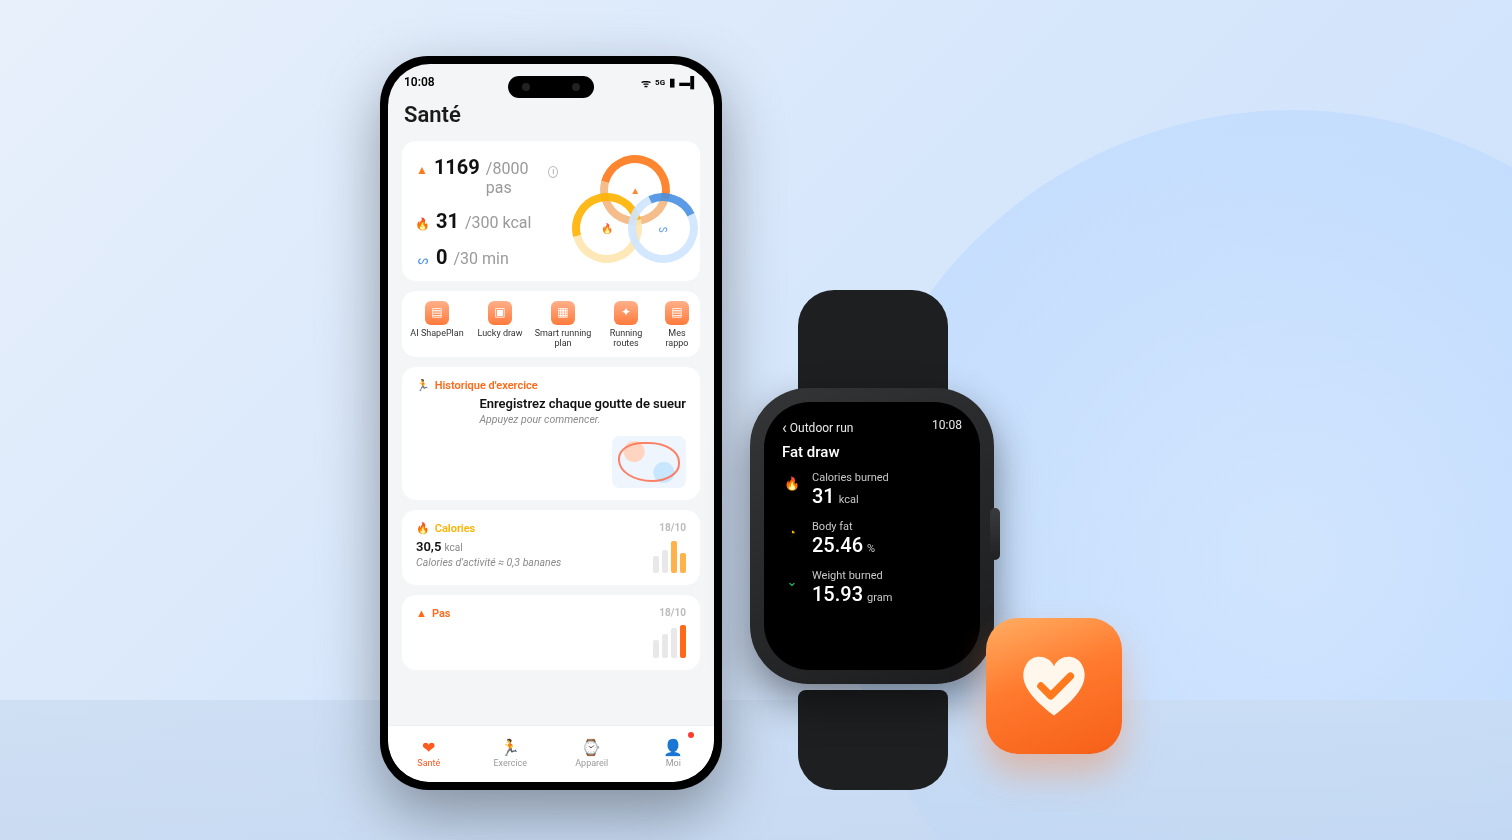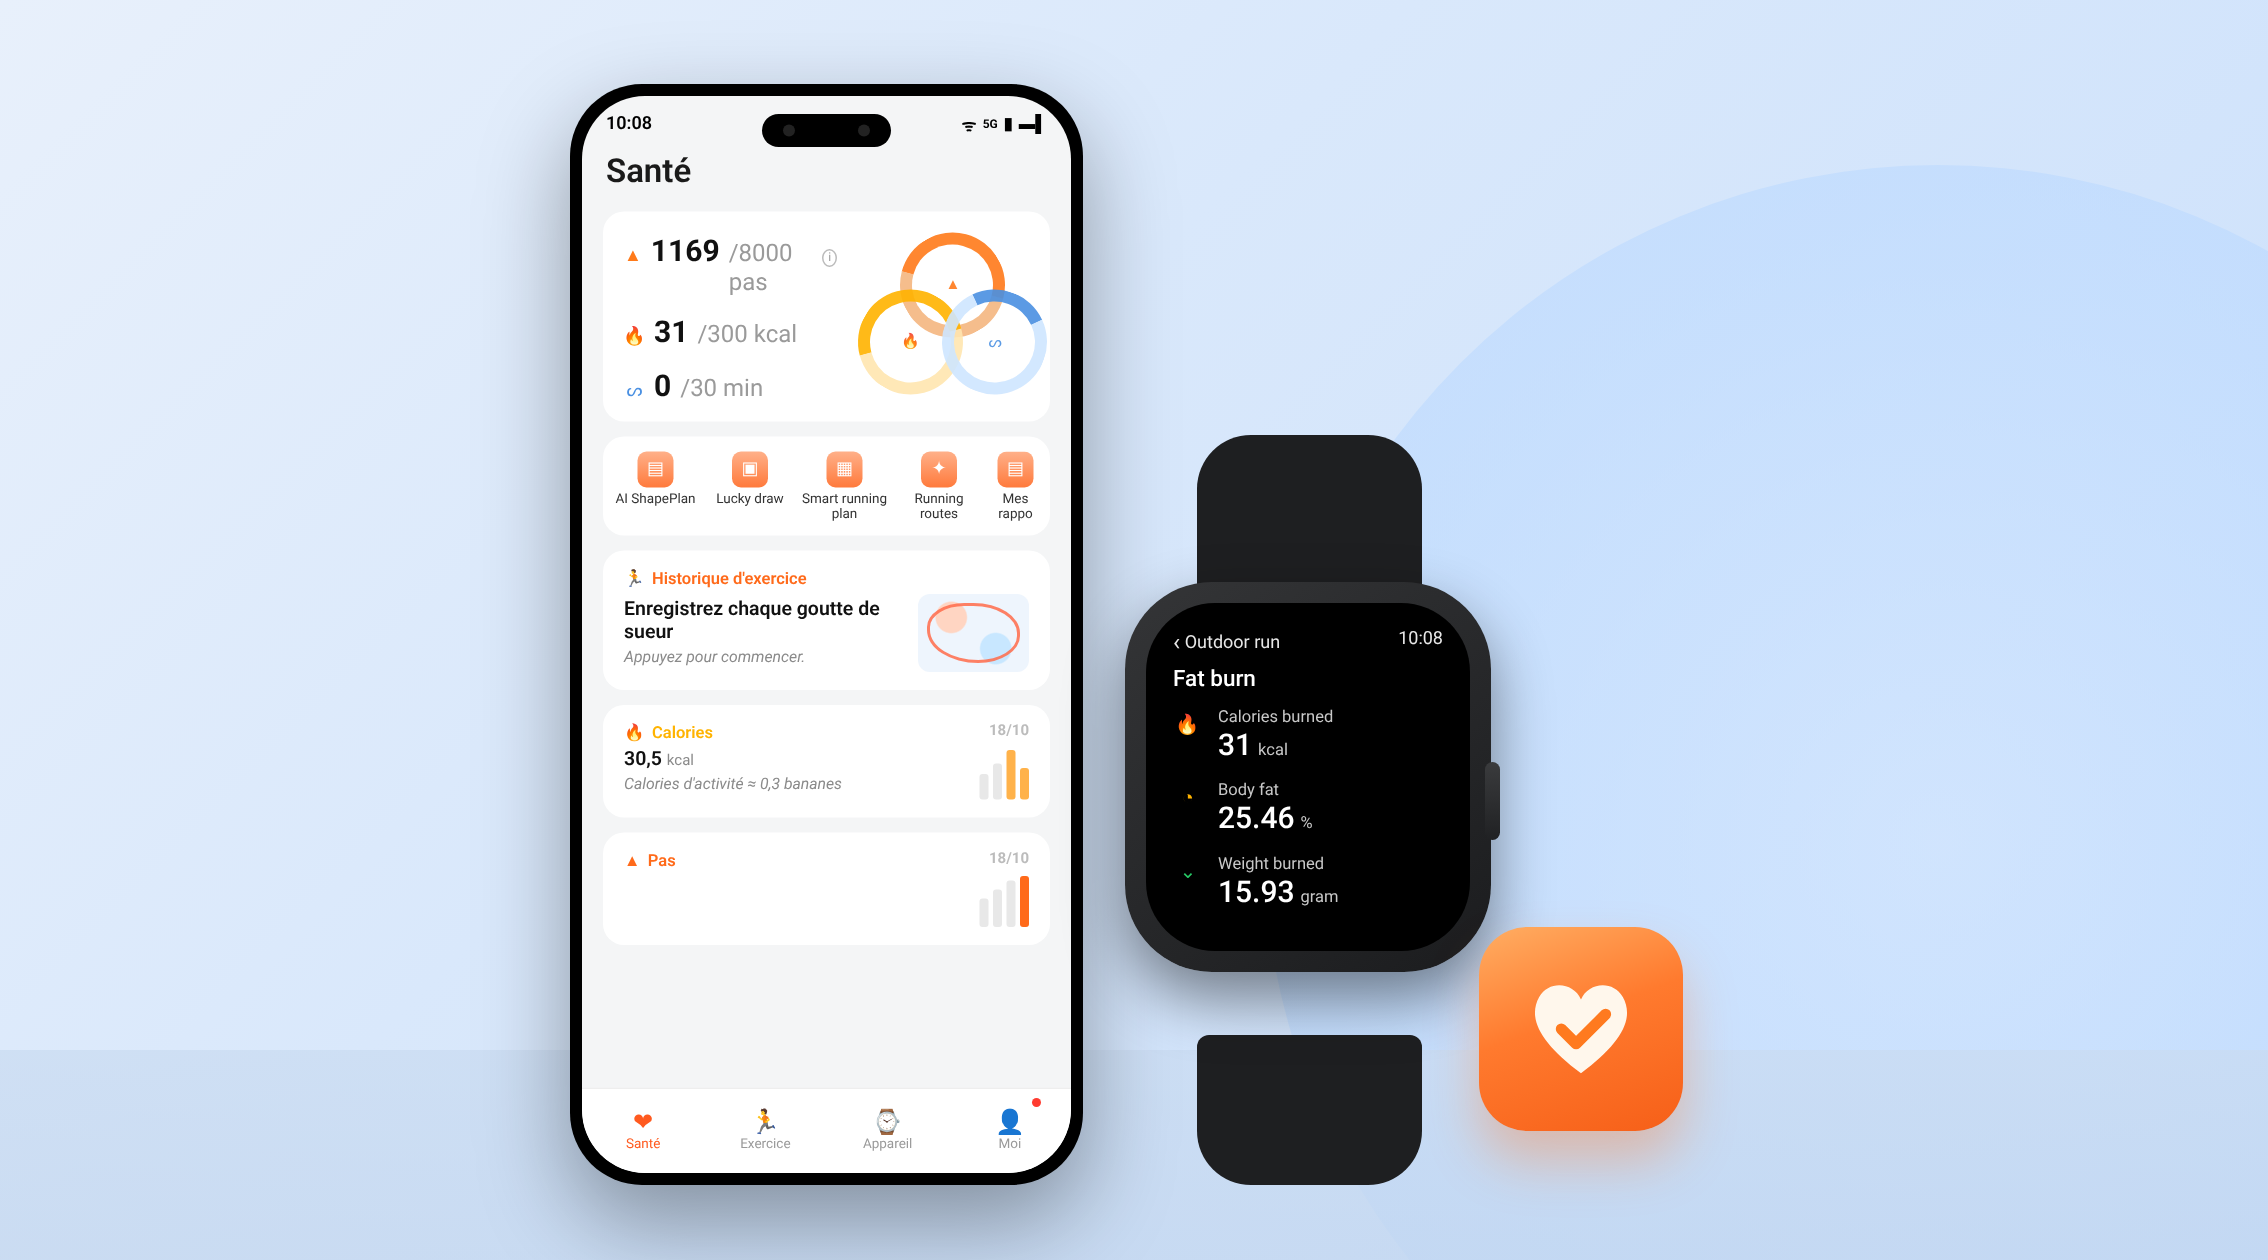--- a/index.html
+++ b/index.html
@@ -41,21 +41,21 @@
   .tile .ico{width:24px;height:24px;border-radius:6px;background:linear-gradient(#ffb089,#ff7a3c);display:flex;align-items:center;justify-content:center;color:#fff;font-size:12px;}
   .tile.last{width:34px;overflow:hidden;}
 
   
   .card{background:#fff;border-radius:14px;padding:12px 14px;}
   .card .head{display:flex;justify-content:space-between;font-size:11px;font-weight:600;margin-bottom:4px;}
   .head-l{display:flex;align-items:center;gap:5px;}
   .date{font-weight:700;color:#bcbcbc;font-size:10px;}
   .c-title{font-size:13px;font-weight:600;color:#111;}
   .c-sub{font-size:10.5px;color:#8a8a8a;margin-top:2px;line-height:1.3;font-style:italic;}
-  .hist{display:flex;gap:10px;align-items:center;}
+  .hist{display:flex;gap:10px;align-items:flex-end;flex-direction:column;}
   .hist .txt{flex:1;}
   .mapblob{width:74px;height:52px;border-radius:8px;background:radial-gradient(circle at 30% 30%,#ffd5c2 0 10px,transparent 11px),radial-gradient(circle at 70% 70%,#c8e7ff 0 10px,transparent 11px),linear-gradient(#eef5fd,#eef5fd);position:relative;}
   .mapblob::after{content:"";position:absolute;inset:6px;border:2px solid #ff6b4a;border-radius:40% 50% 45% 55%;opacity:.85;}
   .bars{display:flex;align-items:flex-end;gap:3px;height:34px;margin-left:auto;}
   .bars i{display:block;width:6px;background:#e8e8e8;border-radius:2px;}
   .bars i.on{background:#ffb24a;}
   .bars i.hot{background:#ff6a1a;}
   .row-flex{display:flex;gap:10px;align-items:flex-start;}
 
   
@@ -63,21 +63,21 @@
   .nav-item{flex:1;display:flex;flex-direction:column;align-items:center;justify-content:center;gap:2px;font-size:9px;color:#9a9a9a;position:relative;}
   .nav-item.active{color:#ff5a1f;}
   .nav-item .nico{font-size:16px;line-height:1;}
   .nav-item .notif{position:absolute;top:6px;right:20px;width:6px;height:6px;border-radius:50%;background:#ff3b30;}
 
   
   .watch{position:absolute;left:742px;top:290px;width:260px;height:500px;}
   .strap{position:absolute;left:56px;width:150px;background:#1e1f21;}
   .strap.top{top:0;height:120px;border-radius:36px 36px 8px 8px;}
   .strap.bot{bottom:0;height:100px;border-radius:8px 8px 36px 36px;}
-  .case{position:absolute;top:98px;left:8px;width:244px;height:260px;border-radius:58px;background:linear-gradient(145deg,#343537,#1b1c1e);box-shadow:0 18px 40px rgba(0,0,0,.45);}
+  .case{position:absolute;top:98px;left:8px;width:244px;height:296px;border-radius:58px;background:linear-gradient(145deg,#343537,#1b1c1e);box-shadow:0 18px 40px rgba(0,0,0,.45);}
   .crown{position:absolute;right:-6px;top:120px;width:10px;height:52px;border-radius:5px;background:linear-gradient(#3a3b3d,#202123);}
   .wscreen{position:absolute;inset:14px;border-radius:46px;background:#000;color:#fff;padding:16px 18px 14px;display:flex;flex-direction:column;}
   .w-top{display:flex;justify-content:space-between;font-size:12px;color:#e8e8e8;}
   .w-top .back::before{content:"‹";margin-right:3px;font-size:16px;vertical-align:-1px;}
   .w-title{font-size:15px;font-weight:500;margin-top:6px;}
   .w-list{margin-top:10px;display:flex;flex-direction:column;gap:12px;}
   .w-item{display:flex;gap:10px;align-items:flex-start;}
   .w-ico{width:20px;height:20px;border-radius:50%;display:flex;align-items:center;justify-content:center;font-size:13px;margin-top:2px;}
   .w-txt .lbl{font-size:11px;color:#c8c8c8;}
   .w-txt .val{font-size:20px;font-weight:500;}
@@ -246,21 +246,21 @@
 <div class="watch">
   <div class="strap top"></div>
   <div class="strap bot"></div>
   <div class="case">
     <div class="crown"></div>
     <div class="wscreen">
       <div class="w-top">
         <span class="back">Outdoor run</span>
         <span>10:08</span>
       </div>
-      <div class="w-title">Fat burn</div>
+      <div class="w-title">Fat draw</div>
       <div class="w-list">
           <div class="w-item">
             <div class="w-ico" style="color:#ff6a1a">🔥</div>
     <div class="w-txt">
               <div class="lbl">Calories burned</div>
     <div class="val">31<span class="unit">kcal</span></div>
             </div>
           </div>
           <div class="w-item">
             <div class="w-ico" style="color:#ffb300">◔</div>

